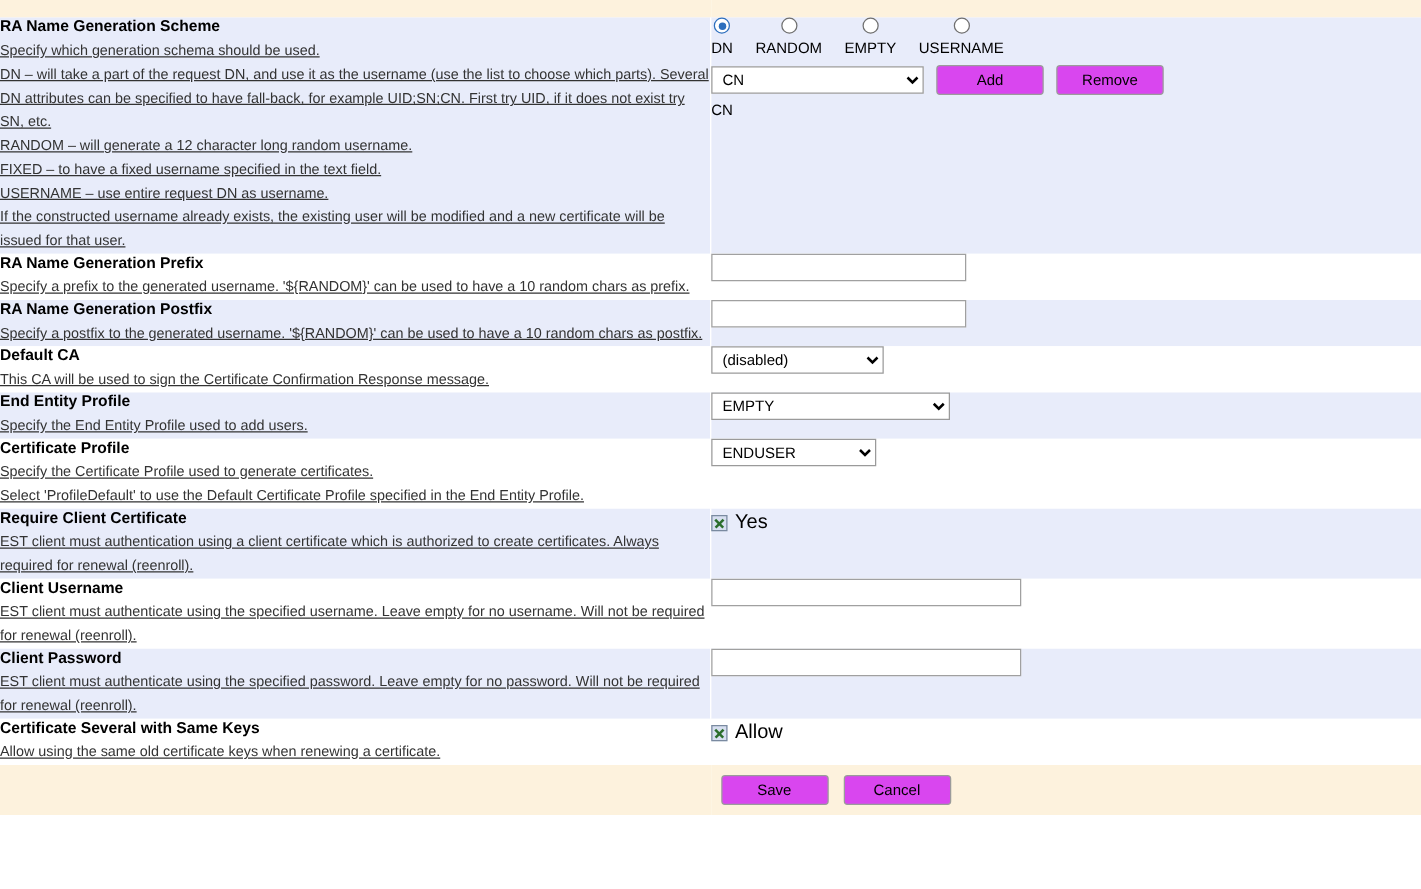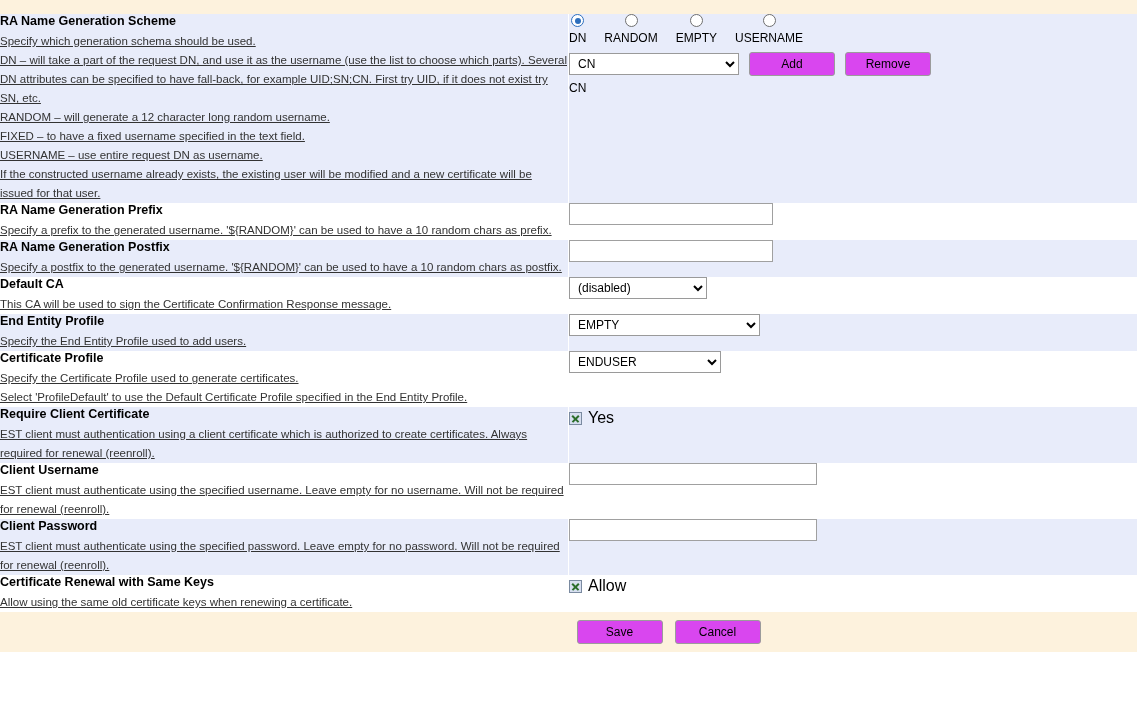--- a/index.html
+++ b/index.html
@@ -56,21 +56,21 @@
     font-family: "Liberation Sans", sans-serif;
     font-size: 12px;
     padding: 2px 4px;
     border: 1px solid #9a9a9a;
     background: #ffffff;
     color: #000;
     height: 22px;
   }
   select.wide { width: 170px; }
   select.w-eep { width: 191px; }
-  select.w-cp { width: 152px; }
+  select.w-cp { width: 132px; }
   select.w-ca { width: 138px; }
   input[type="text"] {
     font-family: "Liberation Sans", sans-serif;
     font-size: 12px;
     border: 1px solid #a0a0a0;
     background: #ffffff;
     height: 18px;
     padding: 1px 3px;
   }
   input.len-prefix { width: 196px; }
@@ -324,21 +324,21 @@
         <div>EST client must authenticate using the specified password. Leave empty for no password. Will not be required for renewal (reenroll).</div>
       </div>
     </td>
     <td class="field-cell">
       <input type="text" class="len-client" value="" style="">
     </td>
   </tr>
 
   <tr class="band-b">
     <td class="label-cell">
-      <div class="title">Certificate Renewal with Same Keys</div>
+      <div class="title">Certificate Several with Same Keys</div>
       <div class="desc">
         <div>Allow using the same old certificate keys when renewing a certificate.</div>
       </div>
     </td>
     <td class="field-cell">
       <div class="checkbox-row">
         <span class="cbx"></span>
         <span class="cbx-label">Allow</span>
       </div>
     </td>

